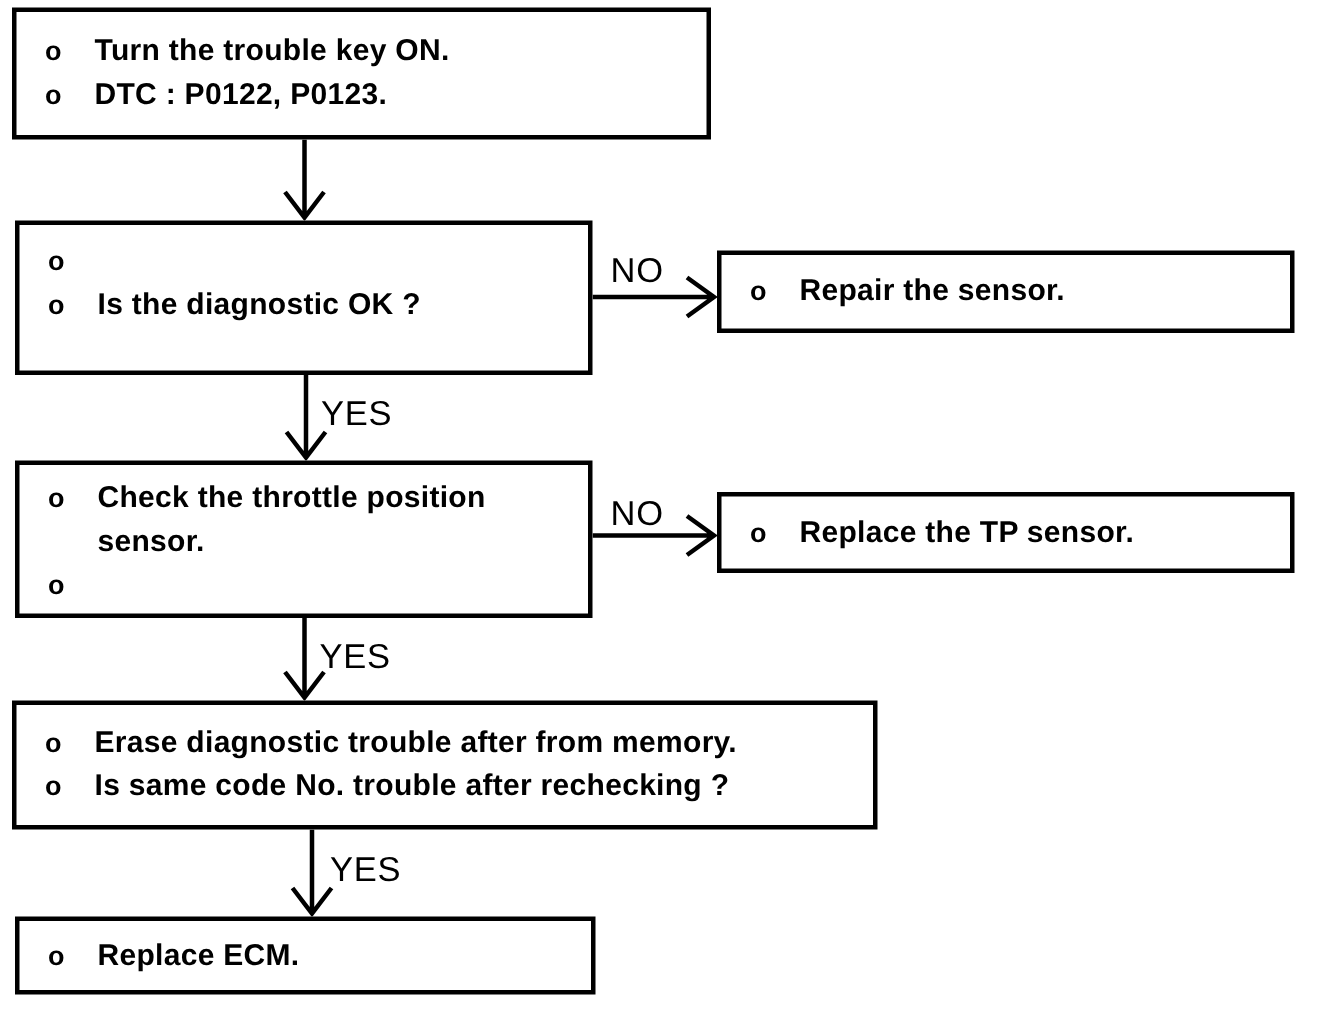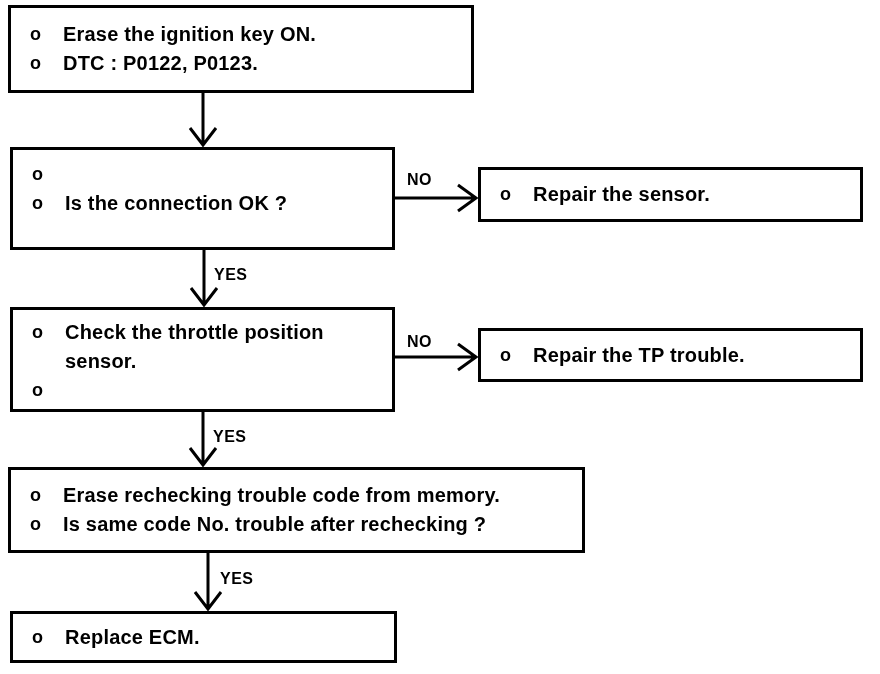--- a/index.html
+++ b/index.html
@@ -56,22 +56,22 @@
   #box-start        { left: 8px;   top: 5px;   width: 466px; height: 88px; }
   #box-check-wiring { left: 10px;  top: 147px; width: 385px; height: 103px; padding-top: 10px; }
   #box-repair-wiring{ left: 478px; top: 167px; width: 385px; height: 55px; }
   #box-check-tp     { left: 10px;  top: 307px; width: 385px; height: 105px; padding-top: 8px; }
   #box-repair-tp    { left: 478px; top: 328px; width: 385px; height: 54px; }
   #box-erase-dtc    { left: 8px;   top: 467px; width: 577px; height: 86px; }
   #box-replace-ecm  { left: 10px;  top: 611px; width: 387px; height: 52px; }
 
   .edge-label {
     position: absolute;
-    font-size: 16px;
-    font-weight: 700;
+    font-size: 23px;
+    font-weight: 400;
     line-height: 26px;
     letter-spacing: 0.5px;
     text-align: center;
   }
   #label-no-wiring  { left: 407px; top: 167px; }
   #label-no-tp      { left: 407px; top: 329px; }
   #label-yes-wiring { left: 214px; top: 262px; }
   #label-yes-tp     { left: 213px; top: 424px; }
   #label-yes-erase  { left: 220px; top: 566px; }
 </style>
@@ -85,35 +85,35 @@
     <path d="M204,250 V305 M191,288 L204,305 L217,288"></path>
     <path d="M395,198 H476 M458,185 L476,198 L458,211"></path>
     <path d="M203,412 V465 M190,448 L203,465 L216,448"></path>
     <path d="M395,357 H476 M458,344 L476,357 L458,370"></path>
     <path d="M208,553 V609 M195,592 L208,609 L221,592"></path>
   </svg>
 
   <div class="box v-center" id="box-start">
     <div class="row">
       <span class="bullet">o</span>
-      <span class="txt">Erase the ignition key ON.</span>
+      <span class="txt">Turn the trouble key ON.</span>
     </div>
     <div class="row">
       <span class="bullet">o</span>
       <span class="txt">DTC : P0122, P0123.</span>
     </div>
   </div>
 
   <div class="box wrap-narrow" id="box-check-wiring">
     <div class="row">
       <span class="bullet">o</span>
     </div>
     <div class="row">
       <span class="bullet">o</span>
-      <span class="txt">Is the connection OK ?</span>
+      <span class="txt">Is the diagnostic OK ?</span>
     </div>
   </div>
 
   <div class="box v-center" id="box-repair-wiring">
     <div class="row">
       <span class="bullet">o</span>
       <span class="txt">Repair the sensor.</span>
     </div>
   </div>
 
@@ -123,28 +123,28 @@
       <span class="txt">Check the throttle position sensor.</span>
     </div>
     <div class="row">
       <span class="bullet">o</span>
     </div>
   </div>
 
   <div class="box v-center" id="box-repair-tp">
     <div class="row">
       <span class="bullet">o</span>
-      <span class="txt">Repair the TP trouble.</span>
+      <span class="txt">Replace the TP sensor.</span>
     </div>
   </div>
 
   <div class="box v-center" id="box-erase-dtc">
     <div class="row">
       <span class="bullet">o</span>
-      <span class="txt">Erase rechecking trouble code from memory.</span>
+      <span class="txt">Erase diagnostic trouble after from memory.</span>
     </div>
     <div class="row">
       <span class="bullet">o</span>
       <span class="txt">Is same code No. trouble after rechecking ?</span>
     </div>
   </div>
 
   <div class="box v-center" id="box-replace-ecm">
     <div class="row">
       <span class="bullet">o</span>

